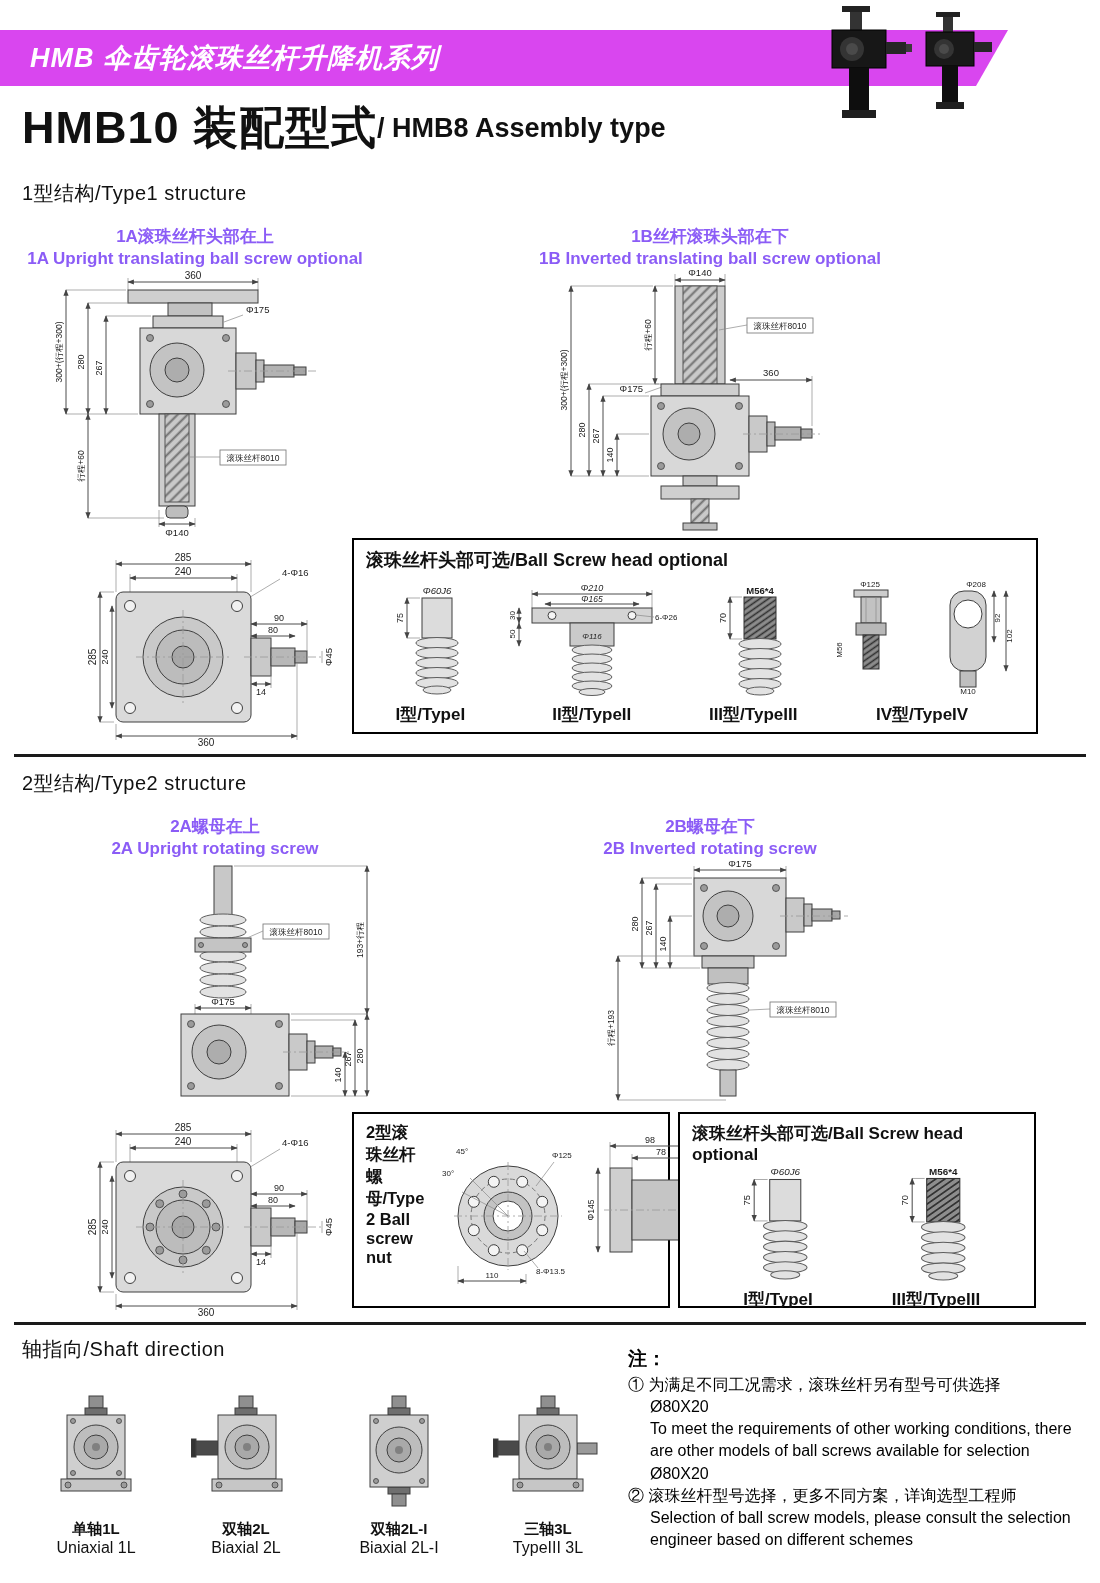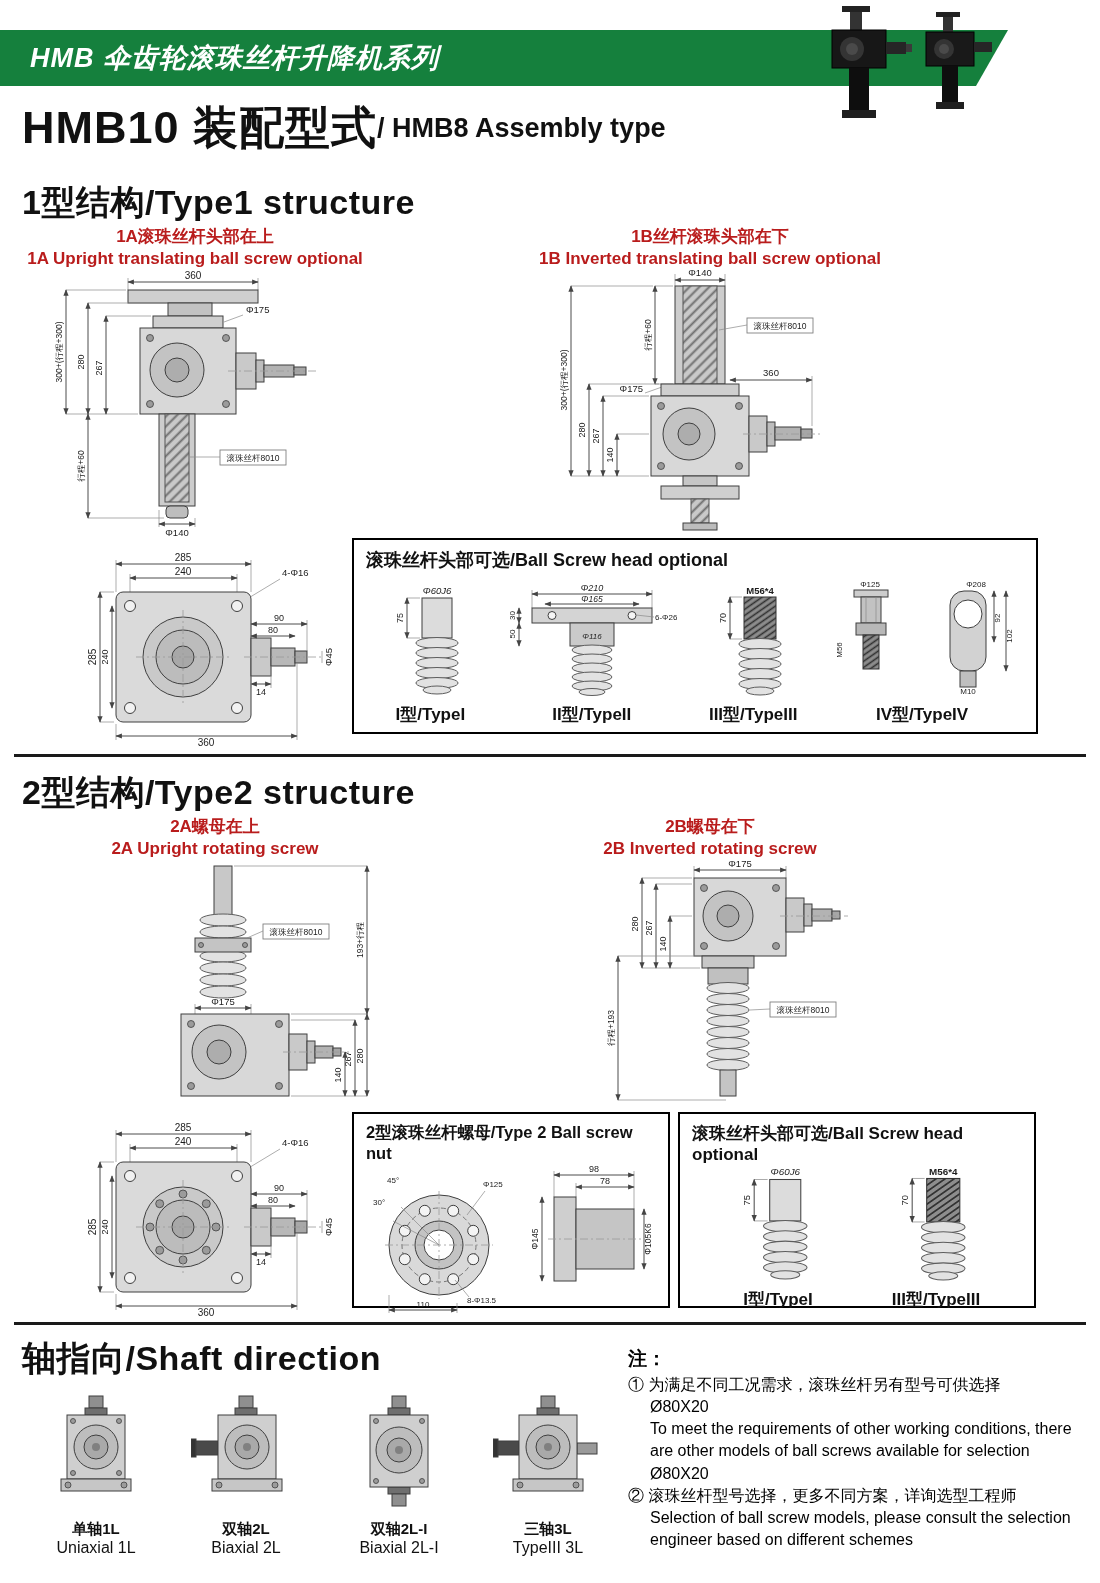--- a/index.html
+++ b/index.html
@@ -1,26 +1,26 @@
 <!DOCTYPE html>
 <html><head>
 <meta charset="utf-8">
 <style>
   *{margin:0;padding:0;box-sizing:border-box}
   body{font-family:"Liberation Sans",sans-serif;background:#fff;color:#111}
   .page{position:relative;width:1100px;height:1583px;background:#fff;overflow:hidden}
   .abs{position:absolute}
-  .banner{position:absolute;left:0;top:30px;width:1008px;height:56px;background:#15803d;
+  .banner{position:absolute;left:0;top:30px;width:1008px;height:56px;background:#d946ef;
           clip-path:polygon(0 0,100% 0,calc(100% - 32px) 100%,0 100%)}
   .banner-text{color:#fff;font-style:italic;font-weight:700;font-size:27px;line-height:56px;padding-left:30px;letter-spacing:1px}
   .title-row{position:absolute;left:22px;top:98px;display:flex;align-items:center;gap:0}
   .title-cn{font-size:45px;font-weight:900;letter-spacing:1px}
   .title-en{font-size:27px;font-weight:700}
-  .sec-heading{position:absolute;font-size:34px;font-weight:700;letter-spacing:.5px}
-  .fig-caption{position:absolute;text-align:center;font-size:17px;font-weight:600;line-height:1.32;color:#b91c1c}
+  .sec-heading{position:absolute;font-size:20px;font-weight:400;letter-spacing:.5px}
+  .fig-caption{position:absolute;text-align:center;font-size:17px;font-weight:600;line-height:1.32;color:#8b5cf6}
   .box{position:absolute;border:2.5px solid #000;background:#fff}
   .box-title{font-size:18px;font-weight:800;padding:8px 12px 0}
   .types-row{display:flex;justify-content:space-evenly;align-items:flex-end;width:100%}
   .type-col{display:flex;flex-direction:column;align-items:center}
   .type-label{font-size:17px;font-weight:800;text-align:center;margin-top:7px}
   .divider{position:absolute;left:14px;width:1072px;height:3px;background:#1a1a1a}
   .shaft-col{position:absolute;width:132px;text-align:center}
   .shaft-cap-cn{font-size:15px;font-weight:800;margin-top:6px}
   .shaft-cap-en{font-size:16px;font-weight:400}
   .notes{position:absolute;left:628px;top:1346px;width:458px;font-size:16px;line-height:1.38;color:#000}
@@ -488,21 +488,21 @@
     <line class="dl" x1="14" y1="40" x2="14" y2="170" marker-start="url(#ma)" marker-end="url(#ma)"></line>
     <text x="10" y="105" text-anchor="middle" transform="rotate(-90 10 105)">285</text>
     <line class="dl" x1="26" y1="54" x2="26" y2="156" marker-start="url(#ma)" marker-end="url(#ma)"></line>
     <text class="t9" x="22" y="105" text-anchor="middle" transform="rotate(-90 22 105)">240</text>
     <line class="el" x1="30" y1="172" x2="30" y2="188"></line>
       <line class="el" x1="211" y1="111" x2="211" y2="188"></line>
     <line class="dl" x1="30" y1="184" x2="211" y2="184" marker-start="url(#ma)" marker-end="url(#ma)"></line>
     <text x="120" y="194" text-anchor="middle">360</text>
   </svg>
 
-  <div class="box" style="left:352px;top:1112px;width:318px;height:196px;display:flex;flex-direction:column">
+  <div class="box" style="left:352px;top:1112px;width:318px;height:196px;display:flex;">
     <div class="box-title" style="font-size:16.5px">2型滚珠丝杆螺母/Type 2 Ball screw nut</div>
     <div style="display:flex;justify-content:space-evenly;align-items:center;flex:1">
       <svg width="150" height="152" viewBox="0 0 150 152">
         <circle class="p" cx="72" cy="82" r="50" fill="#d9d9d9"></circle>
         <circle cx="72" cy="82" r="37" fill="none" stroke="#777" stroke-dasharray="5 3"></circle>
         <circle class="p" cx="72" cy="82" r="24" fill="#c3c3c3"></circle>
           <circle class="p" cx="72" cy="82" r="15" fill="#fff"></circle>
         <circle class="p" cx="106.2" cy="67.8" r="5.5" fill="#f4f4f4"></circle>
           <circle class="p" cx="86.2" cy="47.8" r="5.5" fill="#f4f4f4"></circle>
         <circle class="p" cx="57.8" cy="47.8" r="5.5" fill="#f4f4f4"></circle>

